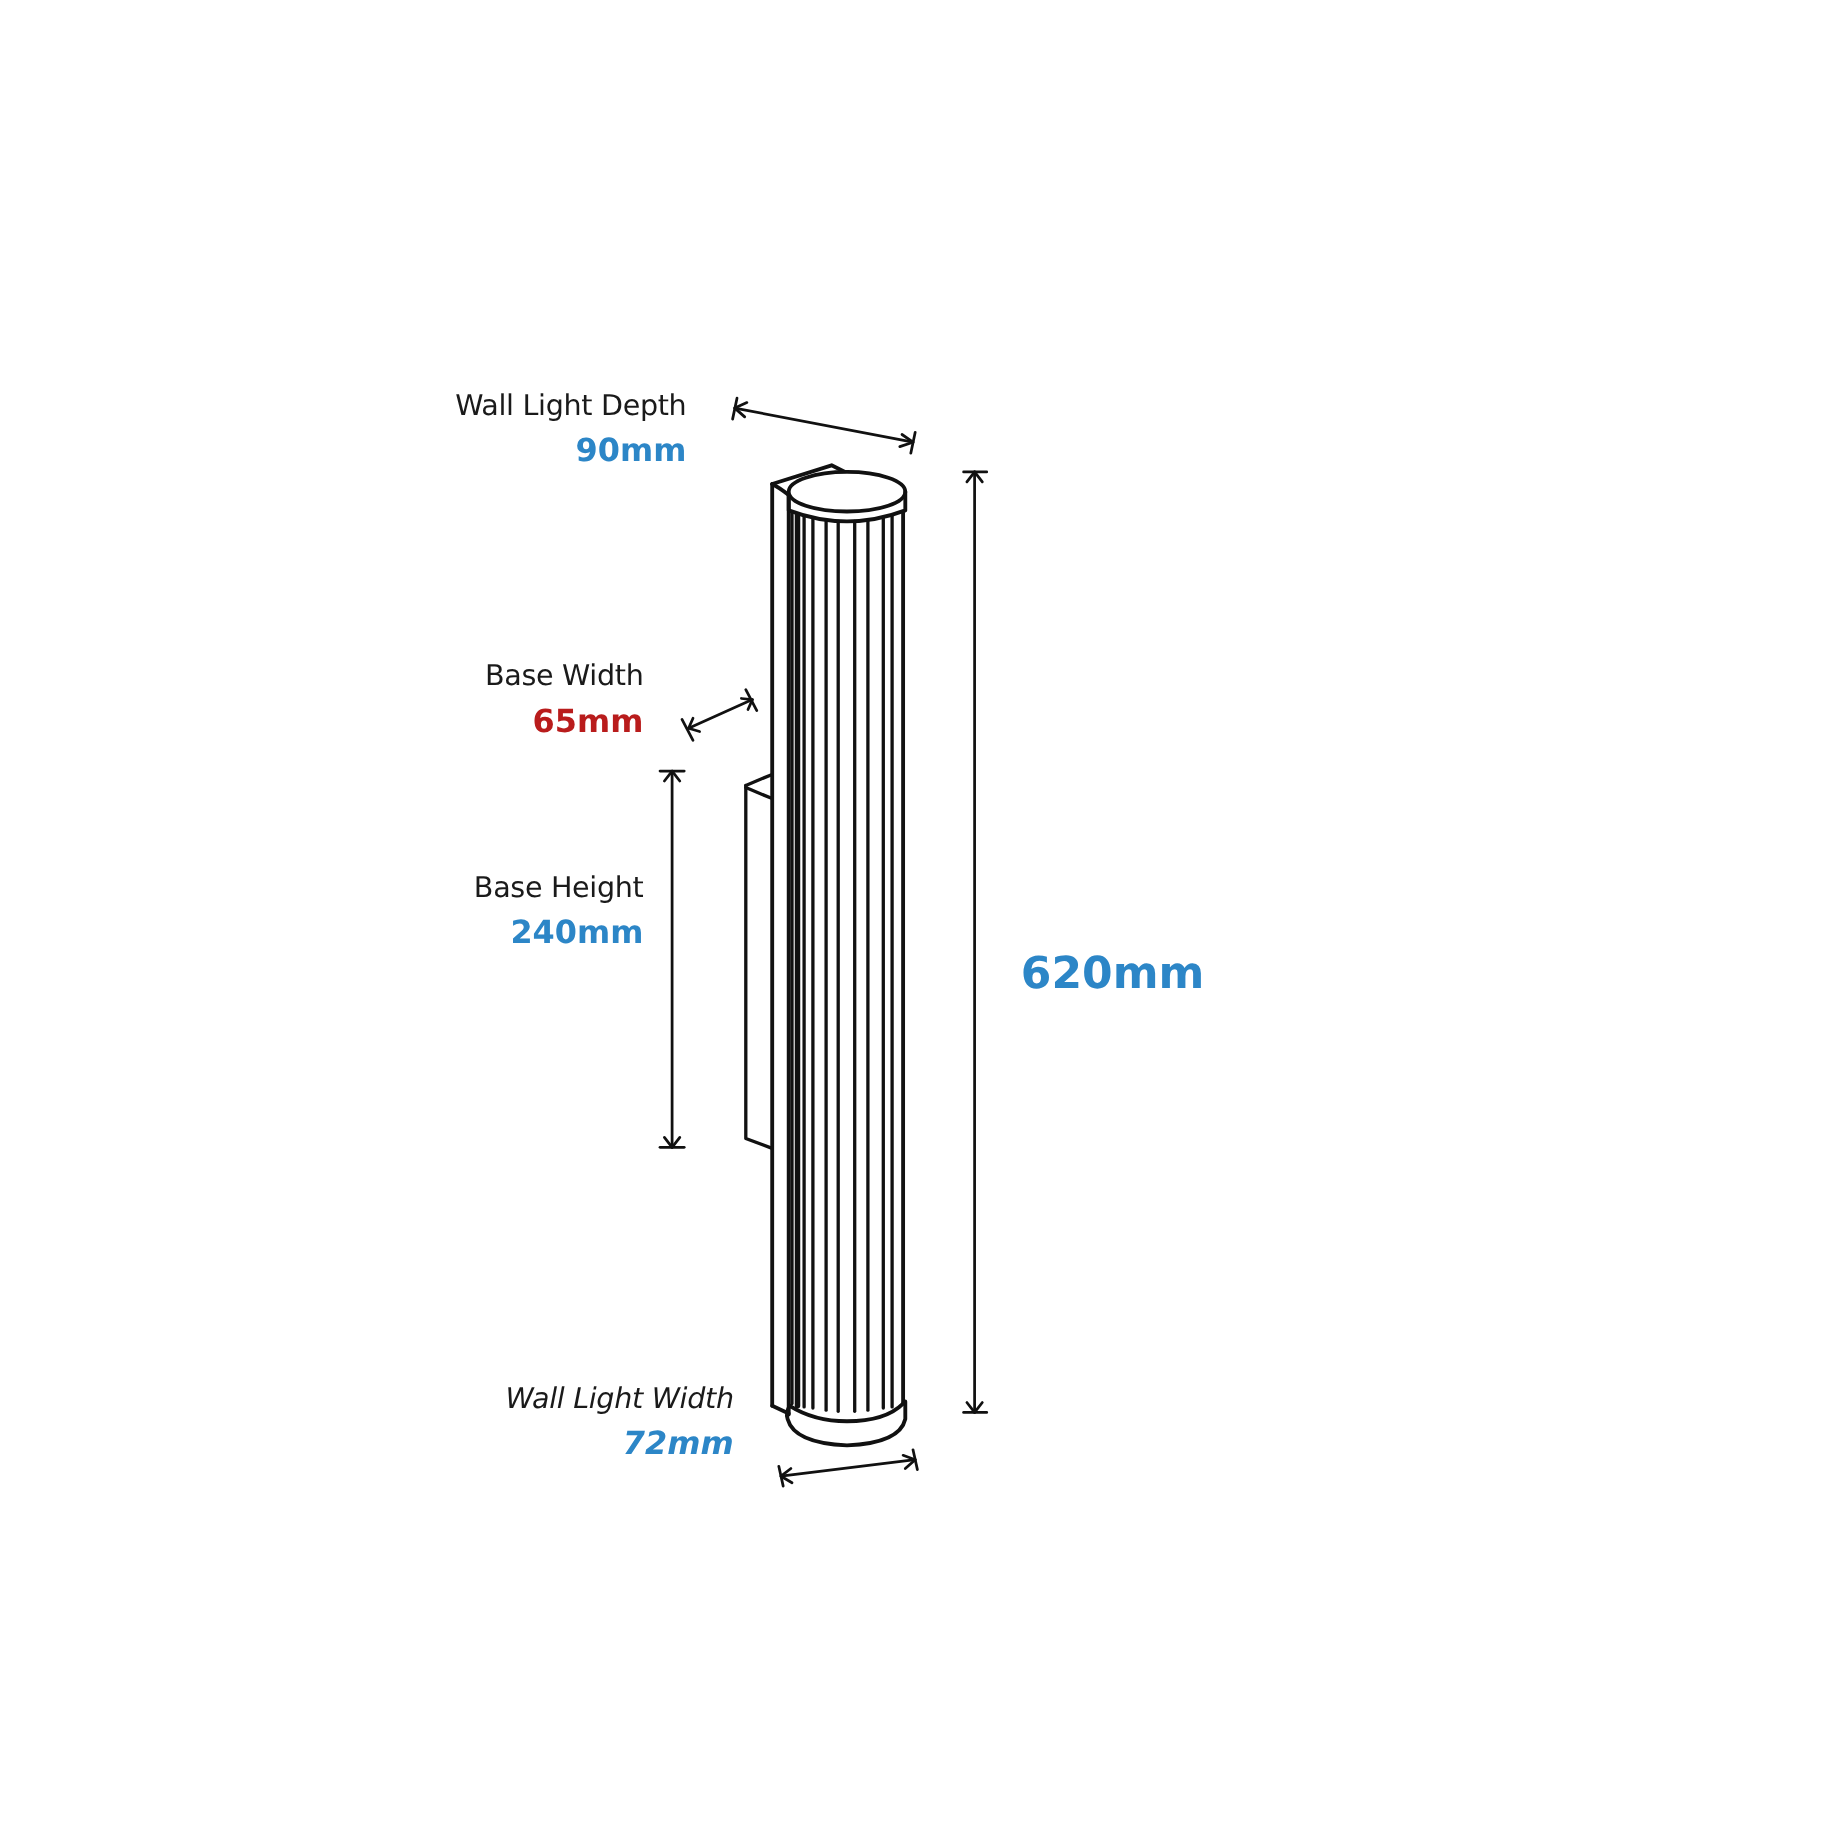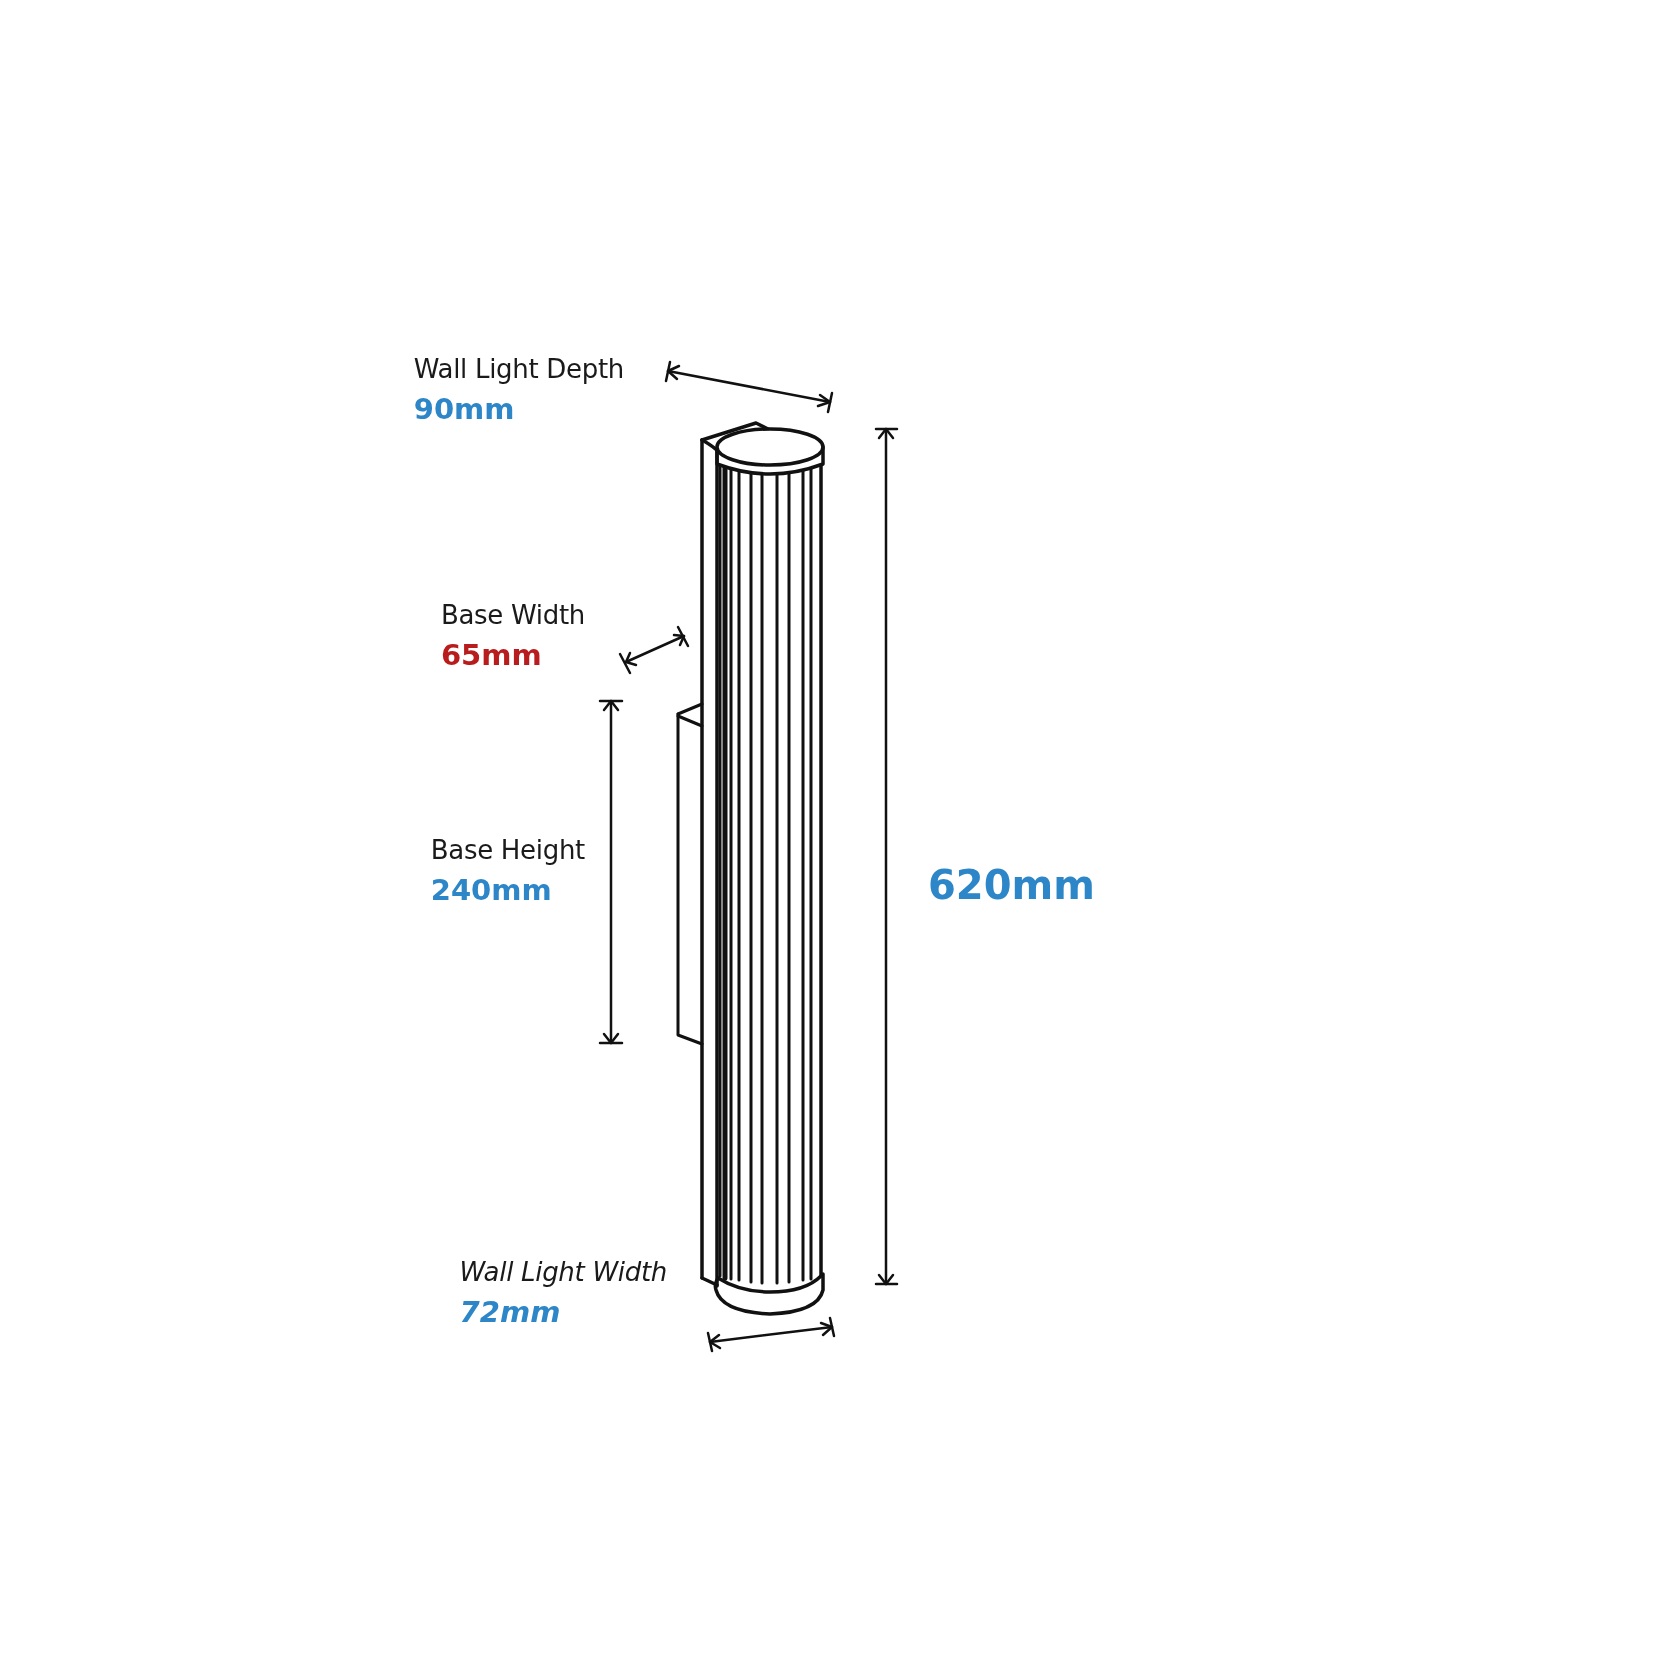--- a/index.html
+++ b/index.html
@@ -2,21 +2,21 @@
 <html><head>
   <meta charset="utf-8">
   <style>
     html, body { margin: 0; padding: 0; background: #ffffff; }
     body { width: 1676px; height: 1676px; position: relative; overflow: hidden;
            font-family: "DejaVu Sans", "Liberation Sans", sans-serif; }
     #canvas { position: absolute; left: 0; top: 0; width: 1676px; height: 1676px; }
     .label { position: absolute; white-space: nowrap; line-height: 1; }
     .label .name { display: block; color: #1a1a1a; font-weight: 400; }
     .label .value { display: block; font-weight: 700; }
-    .right-align { text-align: left; }
+    .right-align { text-align: right; }
     .sm .name { font-size: 26px; letter-spacing: -0.3px; }
     .sm .value { font-size: 29px; margin-top: 13px; }
     .lg .name { font-size: 41px; letter-spacing: -0.5px; }
     .lg .value { font-size: 40px; margin-top: 28px; }
   </style>
 </head>
 <body>
 
 <svg id="canvas" viewBox="0 0 1676 1676" xmlns="http://www.w3.org/2000/svg">
   <g fill="none" stroke="#111" stroke-linecap="round" stroke-linejoin="round">
@@ -104,21 +104,21 @@
 <div class="label sm right-align" style="right:1052px; top:356px;">
   <span class="name">Wall Light Depth</span>
   <span class="value" style="color:#2c86c7;">90mm</span>
 </div>
 
 <div class="label sm right-align" style="right:1091px; top:602px;">
   <span class="name">Base Width</span>
   <span class="value" style="color:#b91c1c;">65mm</span>
 </div>
 
-<div class="label sm right-align" style="right:1091px; top:837px;">
+<div class="label sm right-align" style="right:1091px; top:794px;">
   <span class="name">Base Height</span>
   <span class="value" style="color:#2c86c7;">240mm</span>
 </div>
 
 <div class="label sm right-align" style="right:1009px; top:1259px;font-style:italic;">
   <span class="name">Wall Light Width</span>
   <span class="value" style="color:#2c86c7;">72mm</span>
 </div>
 
 <div class="label lg" style="left:928px; top:837px;">

